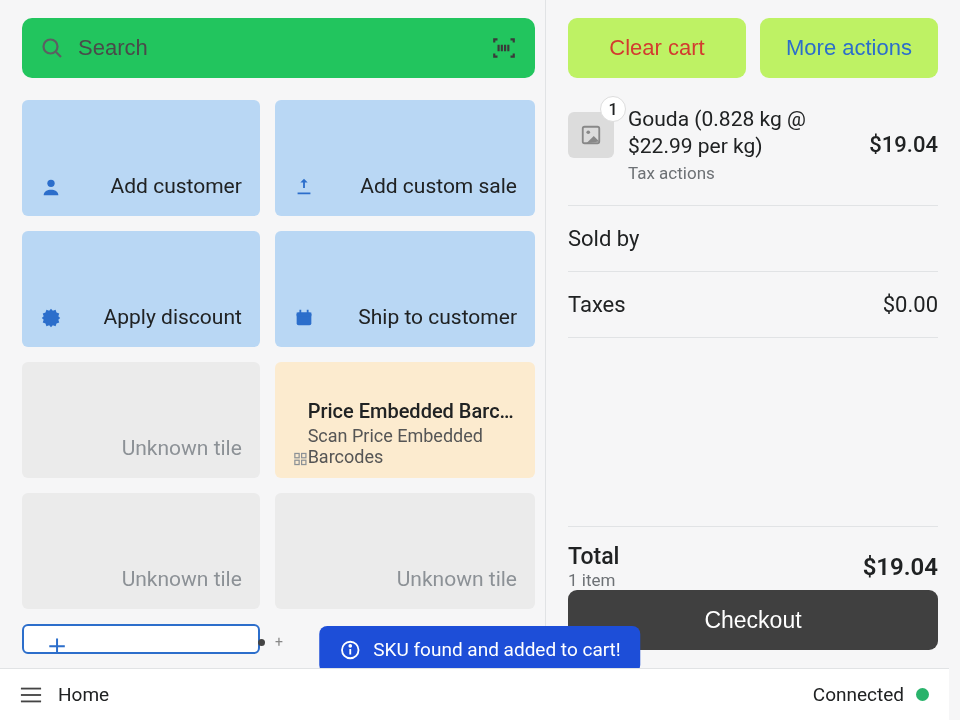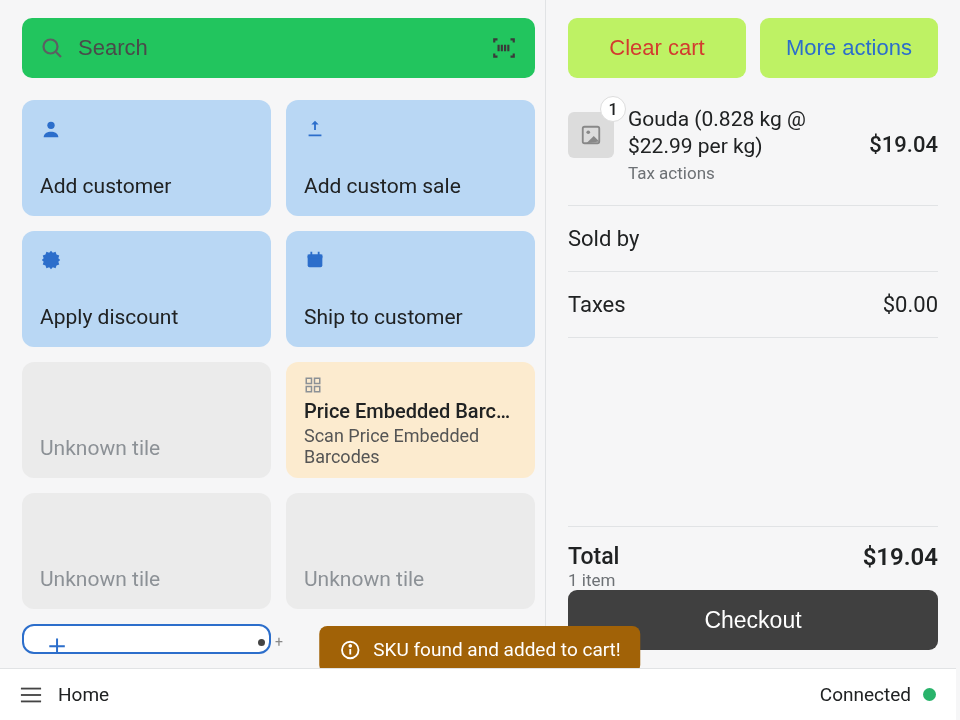--- a/index.html
+++ b/index.html
@@ -44,28 +44,28 @@
   }
   .searchbar input::placeholder { color: #4a4a4a; }
   .searchbar .barcode { width: 26px; height: 26px; color: #3a3a3a; }
   .tiles {
     display: grid;
     grid-template-columns: 1fr 1fr;
     gap: 15px;
     overflow: hidden;
   }
   .tile {
-    border-radius: 12px;
+    border-radius: 6px;
     height: 116px;
     padding: 18px;
     display: flex;
-    flex-direction: column;
     justify-content: space-between;
     font-size: 20px;
     color: #202223;
+    align-items: flex-end;
   }
   .tile.blue { background: #b9d7f4; }
   .tile.grey { background: #ebebeb; color: #8c9196; }
   .tile.amber { background: #fcebcf; padding: 14px 18px 10px 18px; }
   .tile .ticon { width: 22px; height: 22px; color: #2c6ecb; }
   .tile.amber .ticon { color: #8c9196; width: 18px; height:18px;}
   .tile .tlabel { font-size: 21px; }
   .tile.amber .ttitle { font-size: 20px; font-weight: 500; margin-top: 2px; white-space: nowrap; overflow:hidden; text-overflow: ellipsis;}
   .tile.amber .tsub { font-size: 18px; color: #555; line-height: 1.2; margin-top:2px;}
   .tile.addtile {
@@ -139,21 +139,21 @@
     display: flex; justify-content: space-between; align-items:center;
     padding: 20px 0;
     border-bottom: 1px solid #e1e3e5;
     font-size: 22px;
   }
   .row:last-of-type { border-bottom:none; }
   .filler { flex:1; }
   .totalblock {
     border-top: 1px solid #e1e3e5;
     padding-top: 16px;
-    display:flex; justify-content:space-between; align-items:flex-start;
+    display:flex; justify-content:space-between; align-items:center;
   }
   .totallabel { font-size: 23px; font-weight:500;}
   .totalsub { font-size: 17px; color:#6d7175;}
   .totalamt { font-size: 24px; font-weight:600;}
   .checkout {
     margin-top: 0;
     width: 100%;
     background: #404040;
     color: #fff;
     border: none;
@@ -161,32 +161,32 @@
     height: 60px;
     font-size: 23px;
     cursor: pointer;
     margin-bottom: 10px;
   }
   
   .toast {
     position: absolute;
     left: 50%; transform: translateX(-50%);
     top: 626px;
-    background: #a16207;
+    background: #1d4ed8;
     color: #fff;
     padding: 12px 20px;
     border-radius: 8px;
     display: flex; align-items: center; gap: 12px;
     font-size: 19px;
   }
   .toast svg { width:22px; height:22px;}
   
   .bottombar {
     position: absolute;
-    bottom: 0; left: 0; right: 4px;
+    bottom: 0; left: 0; right: 11px;
     height: 52px;
     border-top: 1px solid #e1e3e5;
     background: #fff;
     display: flex;
     align-items: center;
     padding: 0 20px;
     justify-content: space-between;
   }
   .bbleft { display:flex; align-items:center; gap: 16px;}
   .hamb { width:22px; height:18px; color:#444;}

